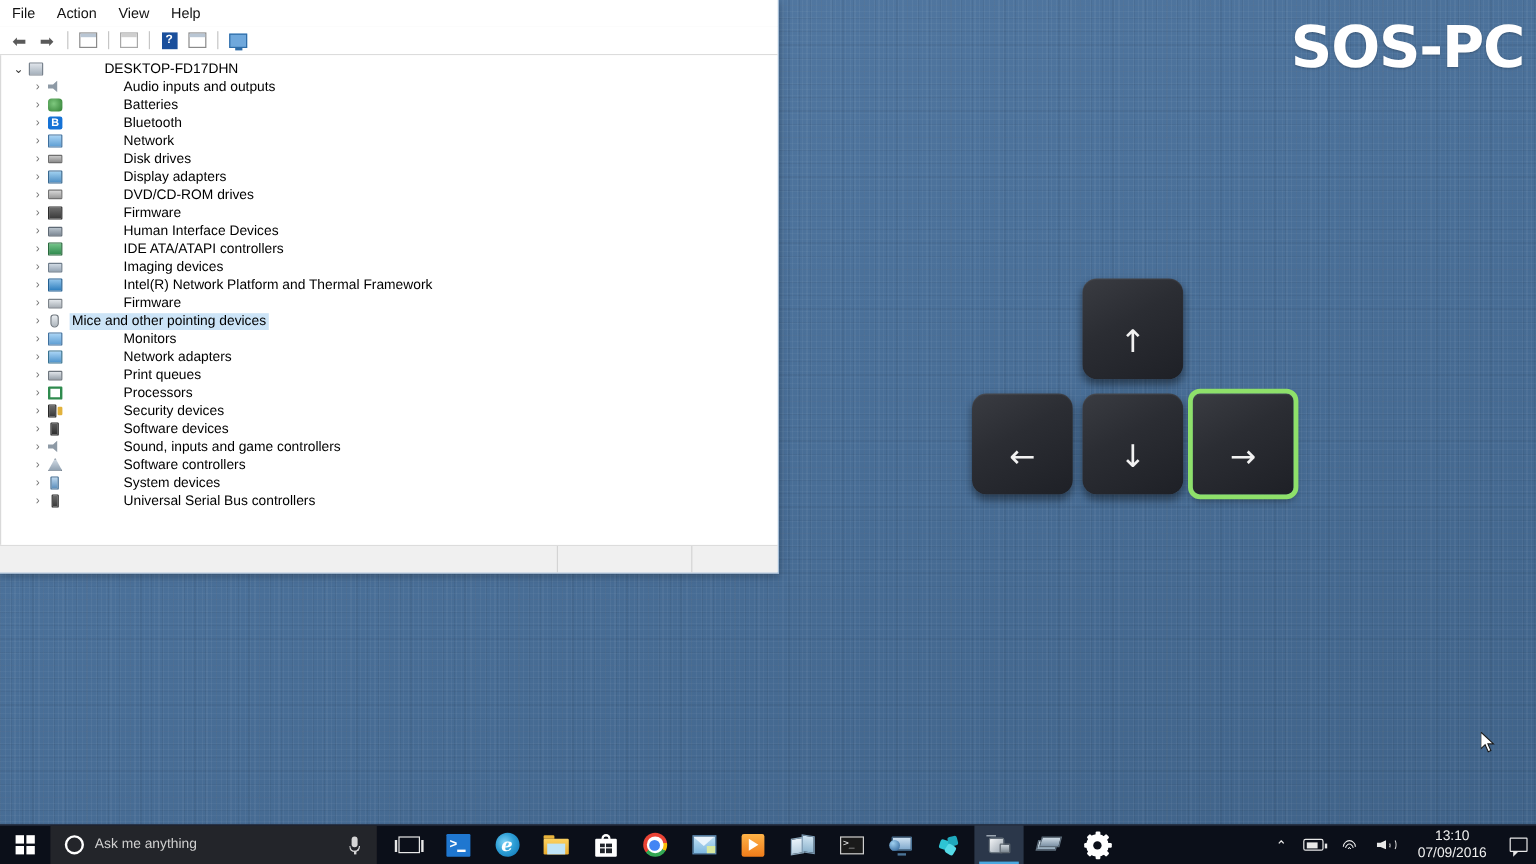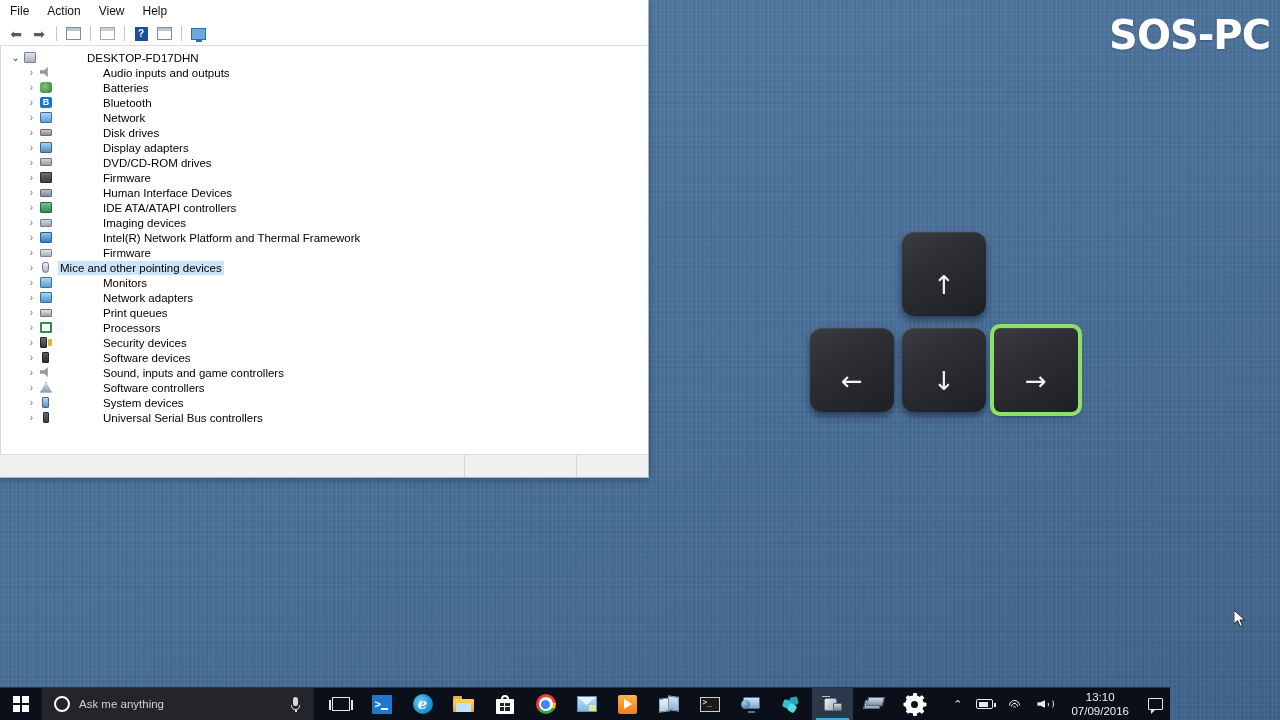--- a/index.html
+++ b/index.html
@@ -18,21 +18,21 @@
       repeating-linear-gradient(90deg, rgba(255,255,255,0.045) 0px, rgba(255,255,255,0.045) 1px, rgba(0,0,0,0) 1px, rgba(0,0,0,0) 4px),
       repeating-linear-gradient(0deg, rgba(255,255,255,0.035) 0px, rgba(255,255,255,0.035) 1px, rgba(0,0,0,0) 1px, rgba(0,0,0,0) 5px),
       repeating-linear-gradient(90deg, rgba(0,0,0,0.05) 0px, rgba(0,0,0,0.05) 1px, rgba(0,0,0,0) 1px, rgba(0,0,0,0) 9px),
       repeating-linear-gradient(0deg, rgba(0,0,0,0.045) 0px, rgba(0,0,0,0.045) 1px, rgba(0,0,0,0) 1px, rgba(0,0,0,0) 11px),
       linear-gradient(160deg, #557ba5 0%, #4a7099 45%, #3f6288 100%);
   }
 
   
   #brand-logo {
     position: absolute; top: 12px; right: 10px;
-    font-size: 40px; font-weight: bold; color: #ffffff;
+    font-size: 48px; font-weight: bold; color: #ffffff;
     letter-spacing: -1px;
     font-family: "DejaVu Sans", sans-serif;
     text-shadow: 0 1px 2px rgba(0,0,0,0.25);
   }
 
   
   #dm-window {
     position: absolute; left: 0; top: 0;
     width: 649px; height: 478px;
     background: #f0f0f0;
@@ -207,21 +207,21 @@
 
   
   #mouse-cursor {
     position: absolute; left: 1234px; top: 610px;
     width: 12px; height: 18px;
   }
 
   
   #taskbar {
     position: absolute; left: 0; bottom: 0;
-    width: 1170px; height: 33px;
+    width: 1280px; height: 33px;
     background: #0b0f19;
     display: flex; align-items: center;
     border-top: 1px solid #2a3448;
   }
   #start-button {
     width: 42px; height: 33px;
     display: flex; align-items: center; justify-content: center;
   }
   .win-logo {
     width: 16px; height: 16px;

